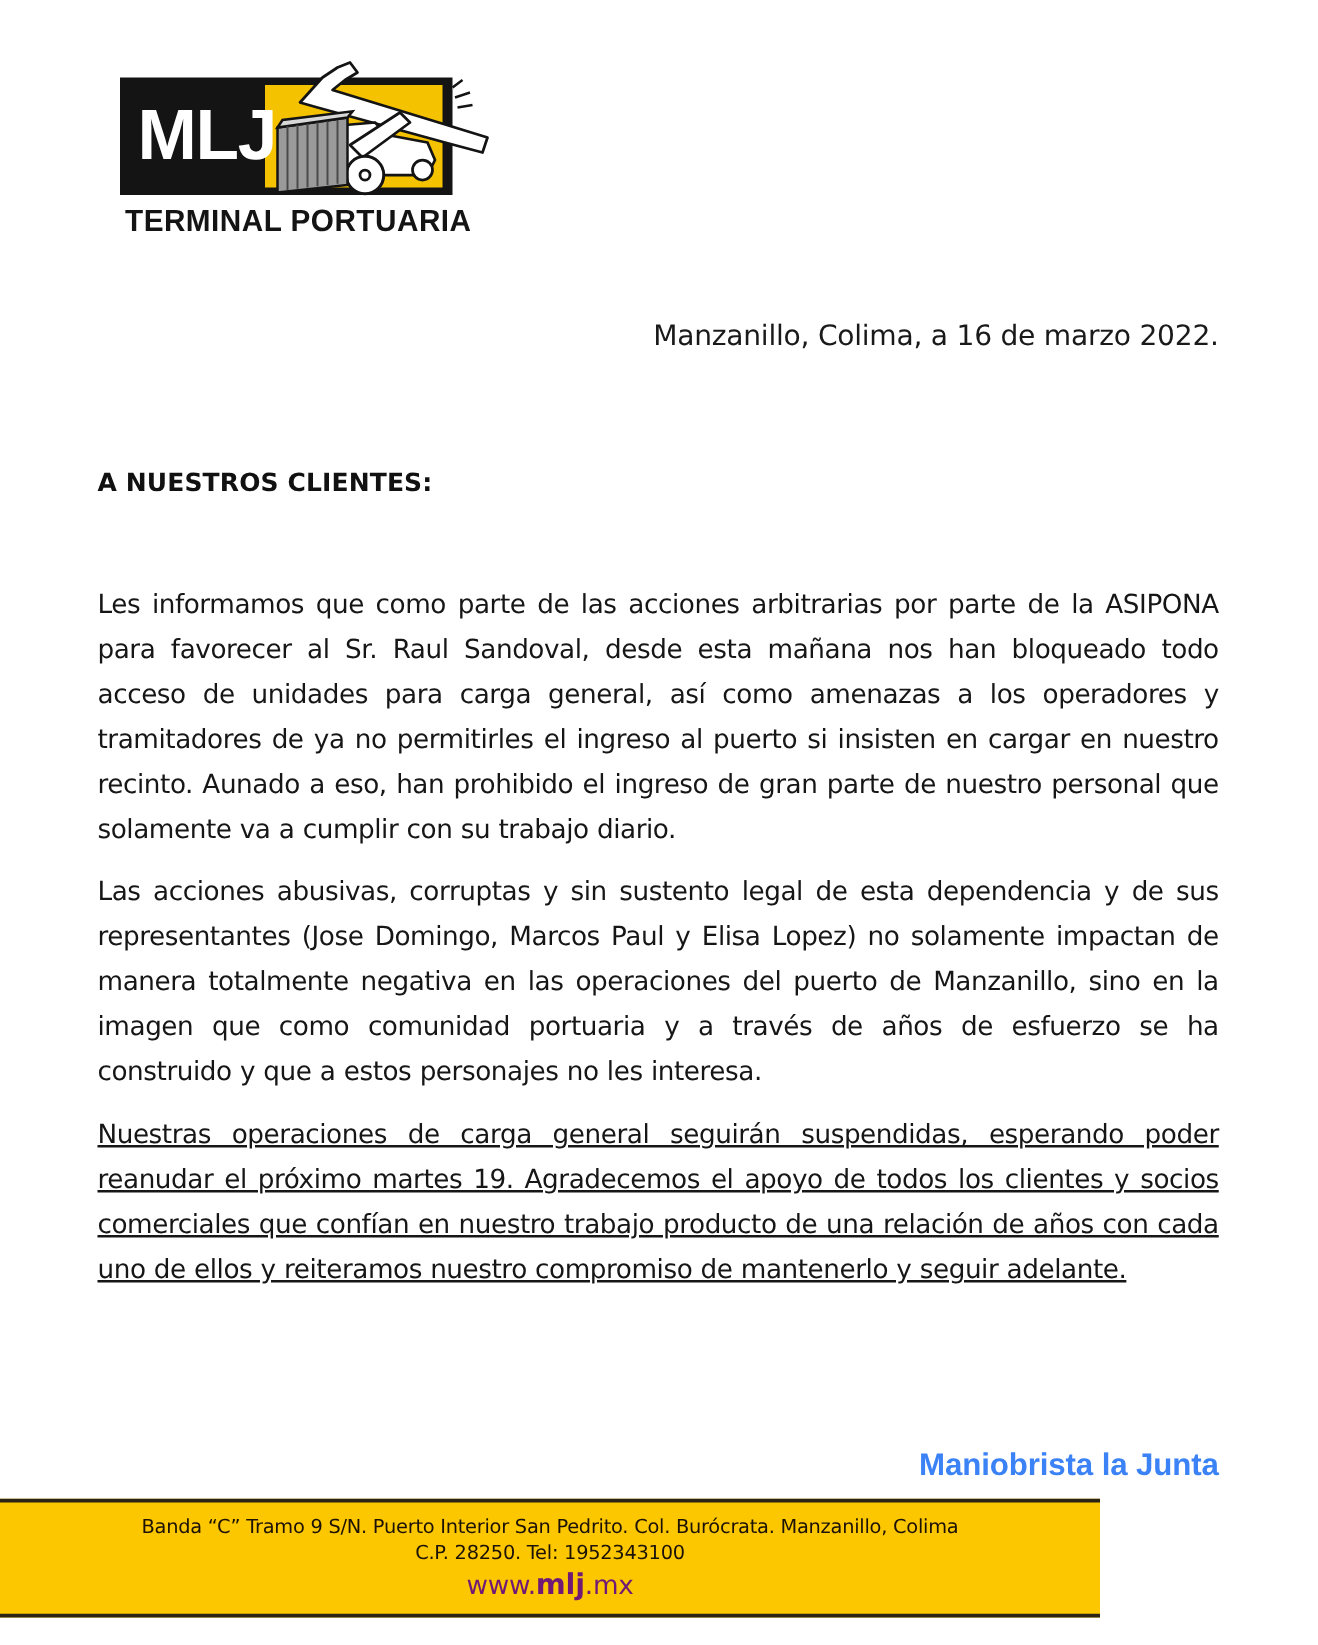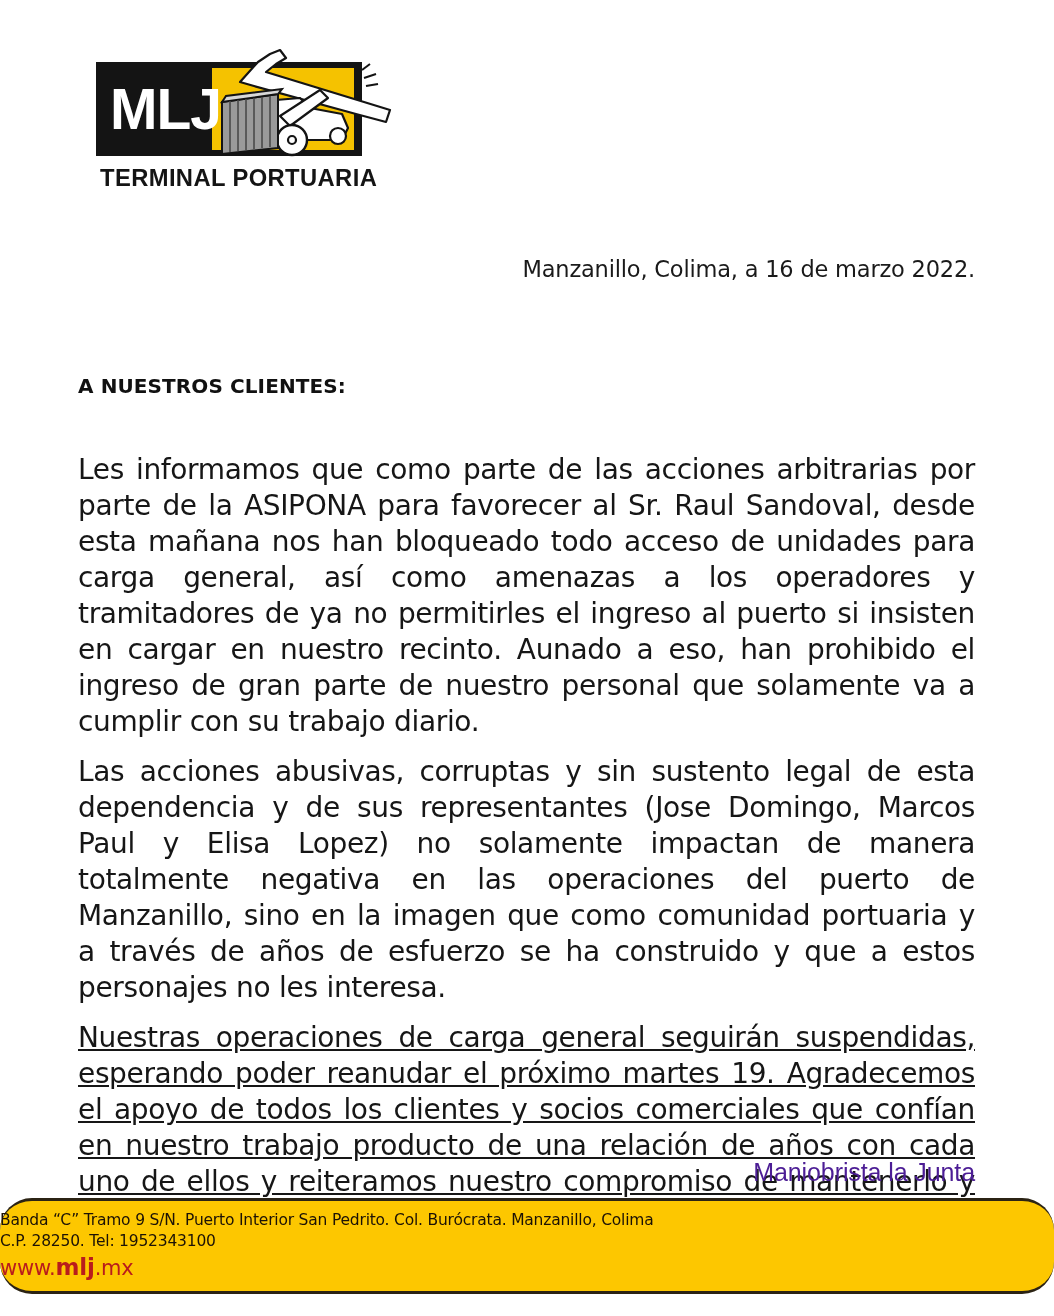--- a/index.html
+++ b/index.html
@@ -110,69 +110,69 @@
   }
   .paragraphs {
     position: absolute;
     left: 0;
     top: 452px;
     width: 897px;
   }
   .para {
     text-align: justify;
     text-justify: inter-word;
-    font-size: 28px;
+    font-size: 21px;
     line-height: 36px;
     color: #161616;
     font-family: "DejaVu Sans", sans-serif;
-    margin: 0 0 14px 0;
+    margin: 13px 0 14px 0;
     letter-spacing: -0.35px;
     word-spacing: 0.3px;
   }
   .para:last-child { margin-bottom: 0; text-decoration: underline; }
 
   .signature {
     position: absolute;
     left: 0;
     top: 1158px;
     width: 897px;
     text-align: right;
     font-family: "Liberation Sans", sans-serif;
     font-size: 25px;
-    color: #4c1d95;
+    color: #3b82f6;
     letter-spacing: -0.1px;
+    font-weight: bold;
   }
 
   
   .footer {
     position: absolute;
     left: 0;
     bottom: 22px;
-    width: 1054px;
+    width: 880px;
     background: #fdc700;
     border-top: 3px solid #2b2314;
     border-bottom: 3px solid #2b2314;
     padding: 9px 0 10px 0;
     box-sizing: border-box;
-    text-align: left;
-    border-radius: 32px;
+    text-align: center;
   }
   .footer-line {
     font-family: "DejaVu Sans", sans-serif;
     font-size: 15.5px;
     line-height: 21px;
     color: #1c1205;
     letter-spacing: -0.2px;
   }
   .footer-site {
     margin-top: 3px;
     font-family: "DejaVu Sans", sans-serif;
     font-size: 21px;
     line-height: 25px;
-    color: #b91c1c;
+    color: #701a75;
     letter-spacing: -0.2px;
   }
   .footer-site .brand {
     font-weight: bold;
     font-size: 23px;
   }
 </style>
 </head>
 <body>
 

